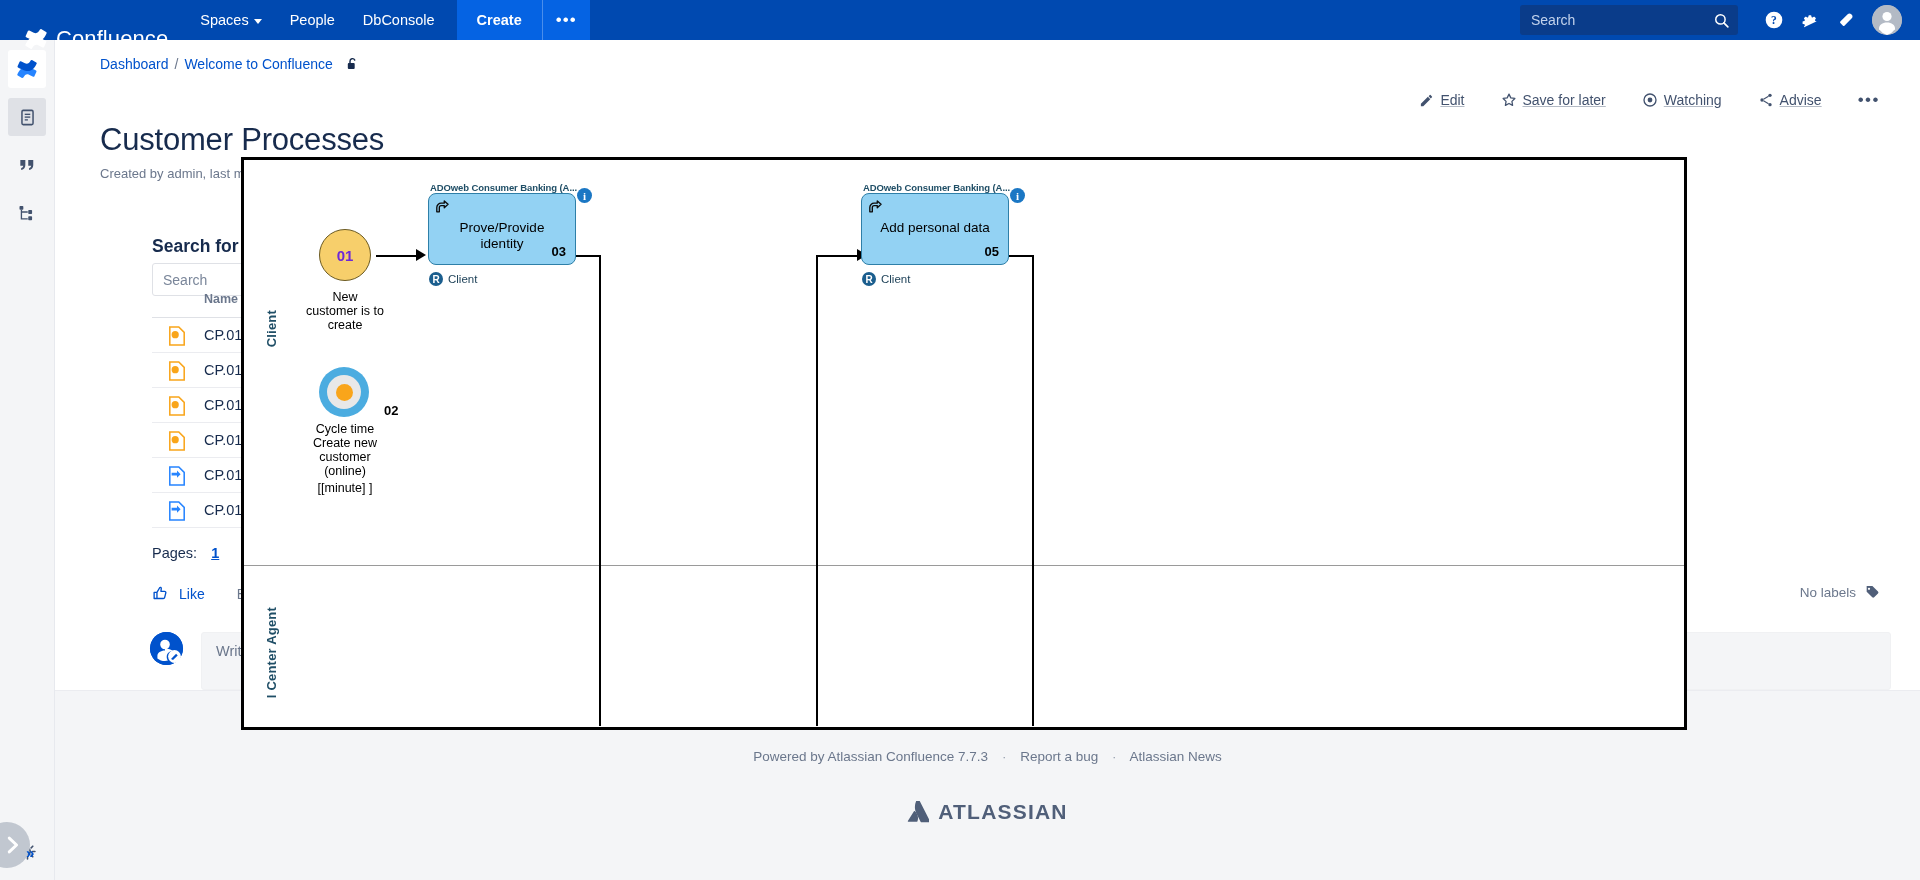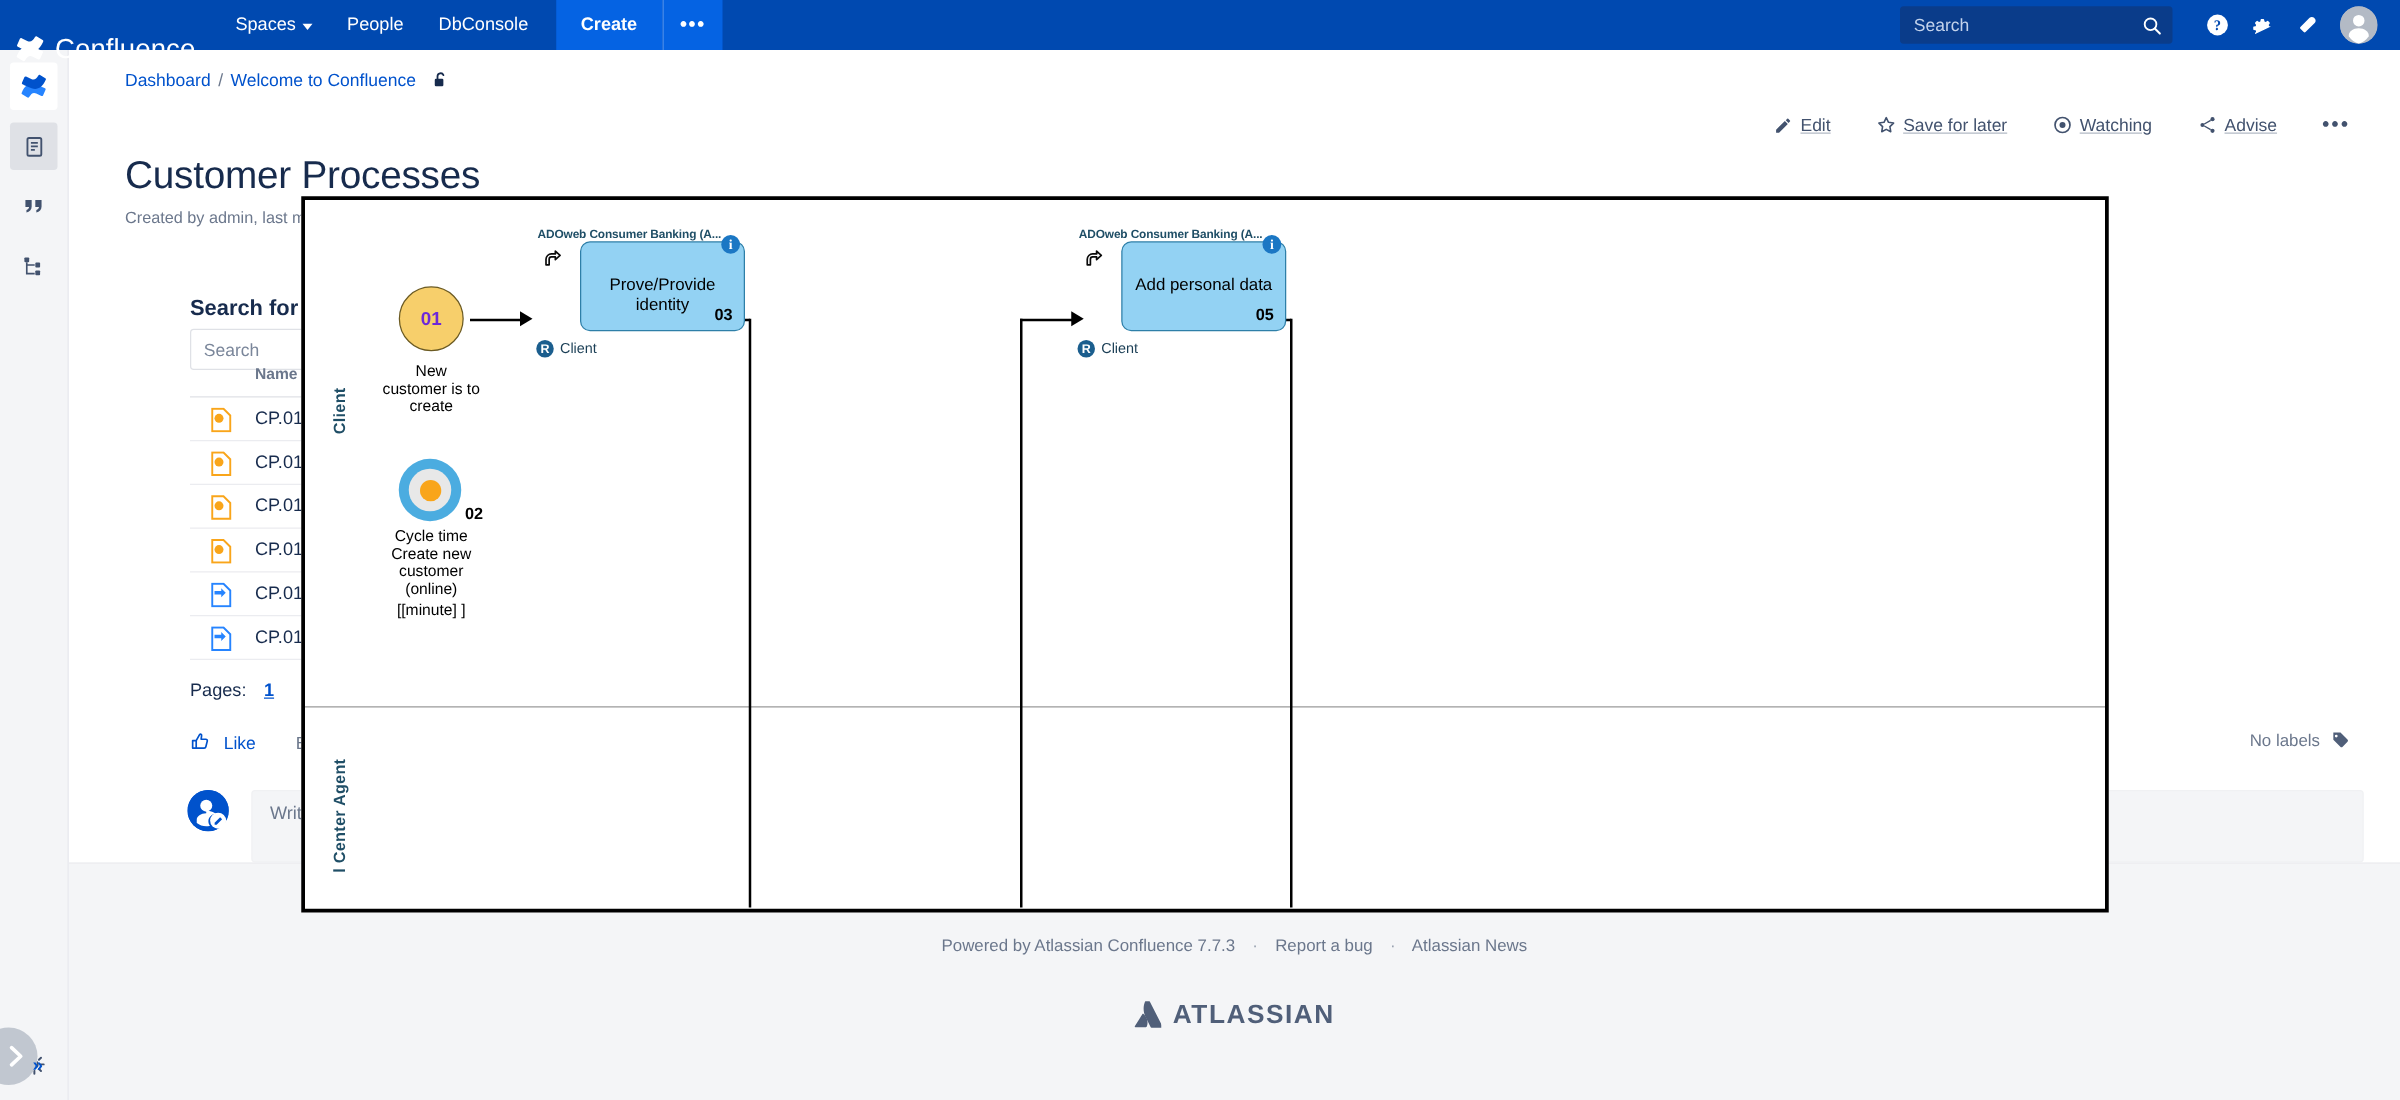--- a/index.html
+++ b/index.html
@@ -13,21 +13,21 @@
 
   
   #topnav {
     position: absolute; left: 0; top: 0; width: 1920px; height: 40px;
     background: #0049B0;
     display: flex; align-items: center;
     z-index: 40;
   }
   .brand {
     display: flex; align-items: center; gap: 8px;
-    padding: 0 18px 0 12px; height: 40px; margin-top: 38px;
+    padding: 0 18px 0 24px; height: 40px; margin-top: 38px;
   }
   .brand-logo { width: 24px; height: 24px; display: block; }
   .brand-text {
     color: #ffffff; font-size: 22px; letter-spacing: .1px; font-weight: 400;
   }
   .nav-item {
     color: #ffffff; font-size: 14.5px; padding: 0 14px; height: 40px;
     display: flex; align-items: center; gap: 5px; cursor: pointer; white-space: nowrap;
   }
   .caret { width: 0; height: 0; border-left: 4px solid transparent; border-right: 4px solid transparent; border-top: 5px solid #fff; display:inline-block; margin-top:2px;}
@@ -205,22 +205,22 @@
     position: absolute; width: 52px; height: 52px; border-radius: 50%;
     background: #F7CF6B; border: 1.5px solid #6B5A22;
     display: flex; align-items: center; justify-content: center;
     font-size: 15px; font-weight: 700; color: #6d28d9;
   }
   .node-caption {
     position: absolute; text-align: center; font-size: 12.5px; color: #000;
     line-height: 14px; white-space: pre-line;
   }
   .task {
-    position: absolute; width: 132px; height: 72px; background: #93D2F3;
-    border: 1.3px solid #2E7FA8; border-radius: 8px; margin-left: 36px;
+    position: absolute; width: 148px; height: 72px; background: #93D2F3;
+    border: 1.3px solid #2E7FA8; border-radius: 8px;
   }
   .task-title {
     position: absolute; left: 0; right: 0; top: 26px; text-align: center;
     font-size: 13.5px; color: #000; line-height: 16px; padding: 0 8px;
   }
   .task-num {
     position: absolute; right: 9px; bottom: 5px; font-size: 13px; font-weight: 700; color: #000;
   }
   .task-sysname {
     position: absolute; font-size: 9.5px; color: #1F4E66; font-weight: 700;
@@ -593,21 +593,21 @@
   <div class="role-tag" style="left:185px; top:112px;">
     <span class="role-r">R</span>
     <span>Client</span>
   </div>
 
   <div class="cycle" style="left:75px; top:207px;">
     <div class="cycle-mid">
       <div class="cycle-in"></div>
     </div>
   </div>
-  <div class="cycle-num" style="left:128px; top:243px;">02</div>
+  <div class="cycle-num" style="left:140px; top:243px;">02</div>
   <div class="node-caption" style="left:31px; top:262px; width:140px;">Cycle time
 Create new
 customer
 (online)</div>
   <div class="node-caption" style="left:31px; top:321px; width:140px;">[[minute]   ]</div>
 
   <div class="task-sysname" style="left:619px; top:22px;">ADOweb Consumer Banking (A...</div>
   <div class="task" style="left:617px; top:33px;">
     <div class="task-title">Add personal data</div>
     <div class="task-num">05</div>

